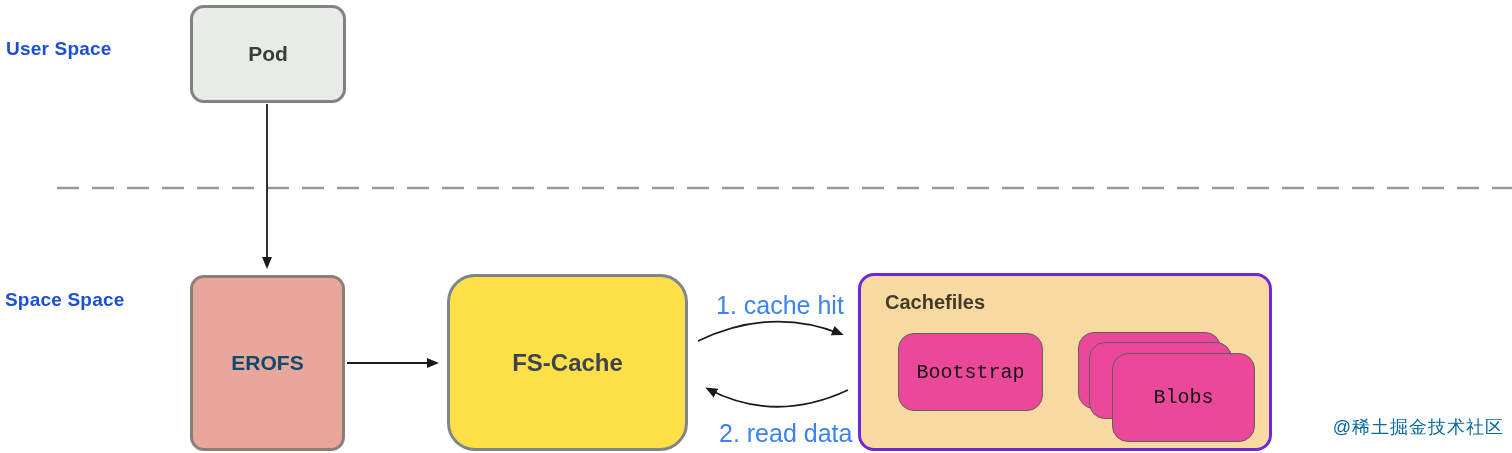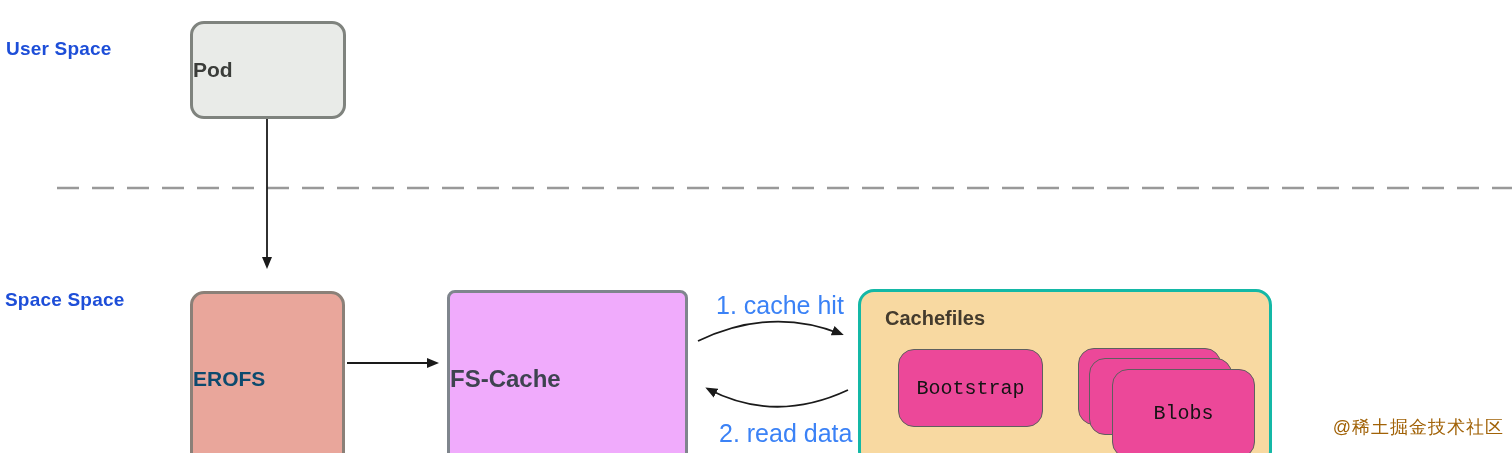--- a/index.html
+++ b/index.html
@@ -28,21 +28,21 @@
     font-weight: bold;
     color: #1d4ed8;
     letter-spacing: 0.2px;
   }
   .node {
     position: absolute;
     box-sizing: border-box;
     border-radius: 14px;
     display: flex;
     align-items: center;
-    margin-top: 16px;
+    justify-content: center;
   }
   .node-label {
     font-weight: bold;
   }
   #pod-box {
     left: 190px; top: 5px;
     width: 156px; height: 98px;
     background: #e9ebe8;
     border: 3px solid #7f837e;
   }
@@ -50,30 +50,30 @@
   #erofs-box {
     left: 190px; top: 275px;
     width: 155px; height: 176px;
     background: #e9a69b;
     border: 3px solid #8b8078;
   }
   #erofs-box .node-label { font-size: 21px; color: #0c4a6e; }
   #fscache-box {
     left: 447px; top: 274px;
     width: 241px; height: 177px;
-    background: #f0abfc;
+    background: #fde047;
     border: 3px solid #7f858d;
-    border-radius: 8px;
+    border-radius: 28px;
   }
   #fscache-box .node-label { font-size: 24px; color: #3e4350; }
   #cachefiles-box {
     left: 858px; top: 273px;
     width: 414px; height: 178px;
     background: #f8d9a1;
-    border: 3px solid #14b8a6;
+    border: 3px solid #6d28d9;
     border-radius: 16px;
     display: block;
   }
   #cachefiles-title {
     position: absolute;
     left: 24px; top: 15px;
     font-size: 20px;
     font-weight: bold;
     color: #443b2d;
   }
@@ -112,21 +112,21 @@
     font-size: 25px;
     color: #3b82f6;
     white-space: nowrap;
   }
   #cache-hit-label { left: 716px; top: 291px; }
   #read-data-label { left: 719px; top: 419px; }
   #watermark {
     position: absolute;
     right: 8px; top: 415px;
     font-size: 18px;
-    color: #a16207;
+    color: #0369a1;
     letter-spacing: 1px;
   }
 </style>
 </head>
 <body>
 
 <div id="canvas">
 
   <svg id="wires" viewBox="0 0 1512 453" xmlns="http://www.w3.org/2000/svg">
     <defs>

